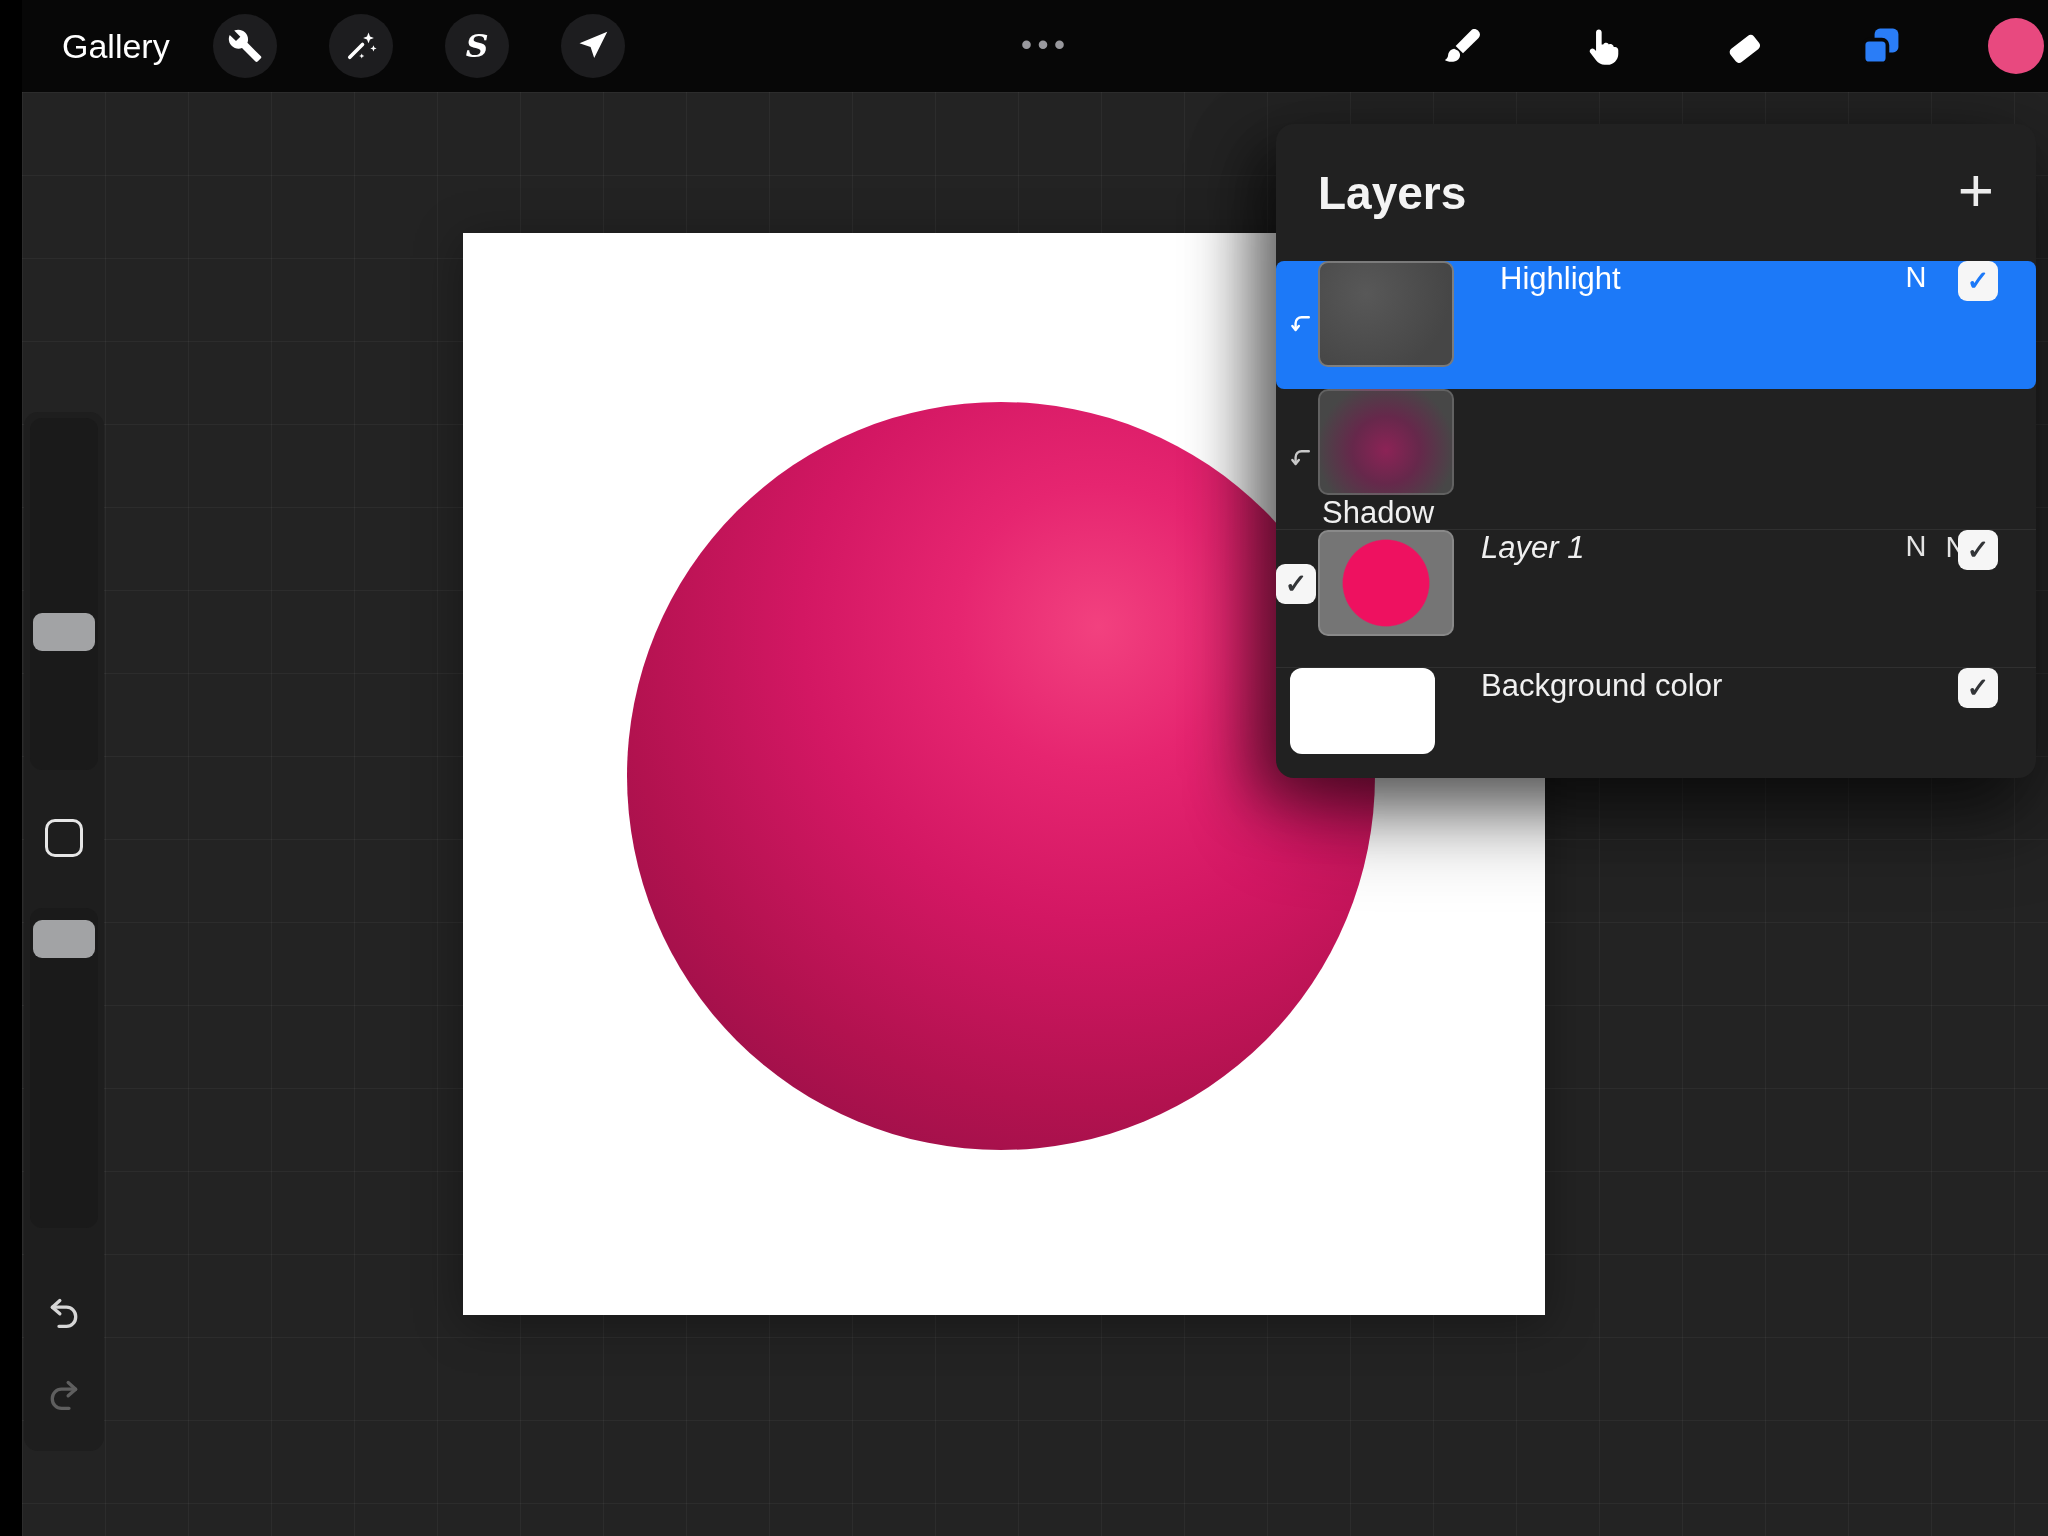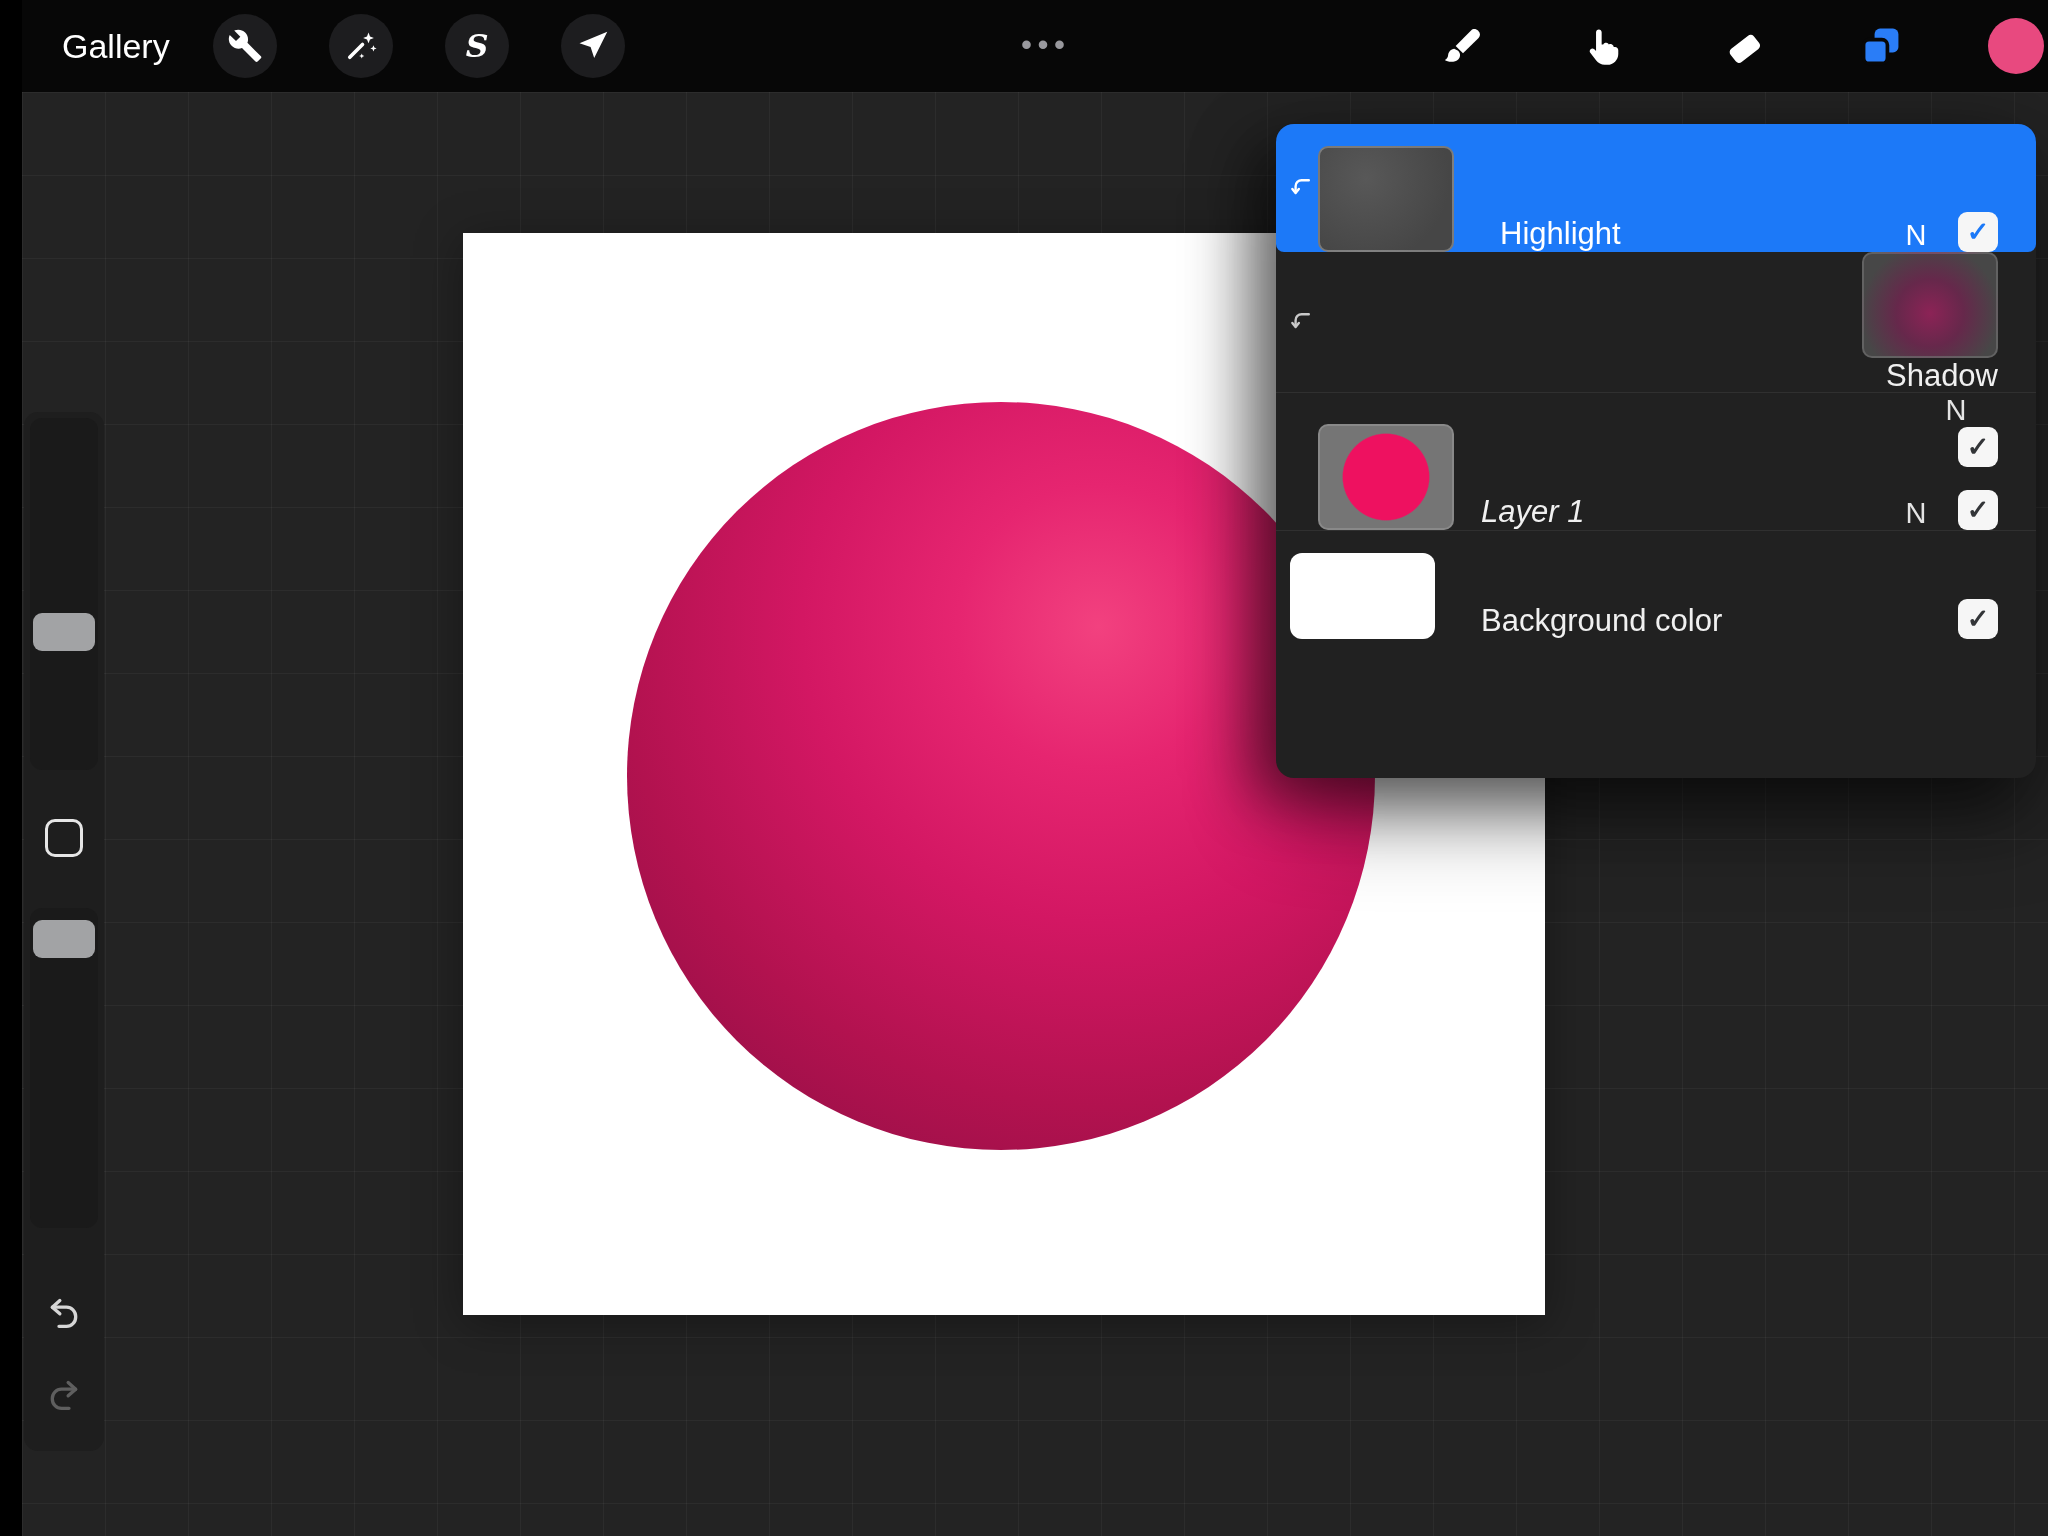--- a/index.html
+++ b/index.html
@@ -93,21 +93,21 @@
   }
   .panel-header {
     height:137px; flex:none; display:flex; align-items:center; padding:0 42px;
   }
   .panel-title { font-size:46px; font-weight:700; color:#f4f4f4; }
   .add-layer-btn {
     margin-left:auto; color:#ededed; font-size:62px; font-weight:300;
     line-height:1; padding-bottom:6px;
   }
   .layer-row {
-    position:relative; display:flex; align-items:flex-end; padding-right:38px;
+    position:relative; display:flex; align-items:flex-start; padding-right:38px;
     box-sizing:border-box;
   }
   .row-highlight { height:128px; background:#1c79f8; border-radius:8px; }
   .row-shadow    { height:140px;flex-direction:column; }
   .row-layer1    { height:138px; border-top:1px solid #303030; }
   .row-bgcolor   { height:109px; border-top:1px solid #303030; }
 
   .clip-arrow {
     position:absolute; left:13px; top:50%; transform:translateY(-50%);
     width:24px; height:24px; color:#ffffff;
@@ -267,20 +267,24 @@
       <span>
         <svg width="40" height="40" viewBox="0 0 24 24" fill="none" stroke="#5f5f5f" stroke-width="2" stroke-linecap="round" stroke-linejoin="round" transform="scale(-1,1)">
           <path d="M9.5 4.5 5 8.5l4.5 4"></path>
           <path d="M5 8.5h8.5a5.5 5.5 0 0 1 5.5 5.5v.5a5.5 5.5 0 0 1-5.5 5.5H9"></path>
         </svg>
       </span>
     </div>
   </div>
 
   <div class="layers-panel">
+    <div class="panel-header">
+      <span class="panel-title">Layers</span>
+      <span class="add-layer-btn">+</span>
+    </div>
 
     <div class="layer-row row-highlight">
       <span class="clip-arrow">
         <svg width="24" height="24" viewBox="0 0 20 20" fill="none" stroke="currentColor" stroke-width="2" stroke-linecap="round" stroke-linejoin="round">
           <path d="M16.5 3.5h-6a5 5 0 0 0-5 5v5"></path>
           <path d="M2.8 10.8 5.5 14.2 8.2 10.8"></path>
         </svg>
       </span>
       <div class="thumb thumb-highlight"></div>
       <span class="layer-label ml-46">Highlight</span>

